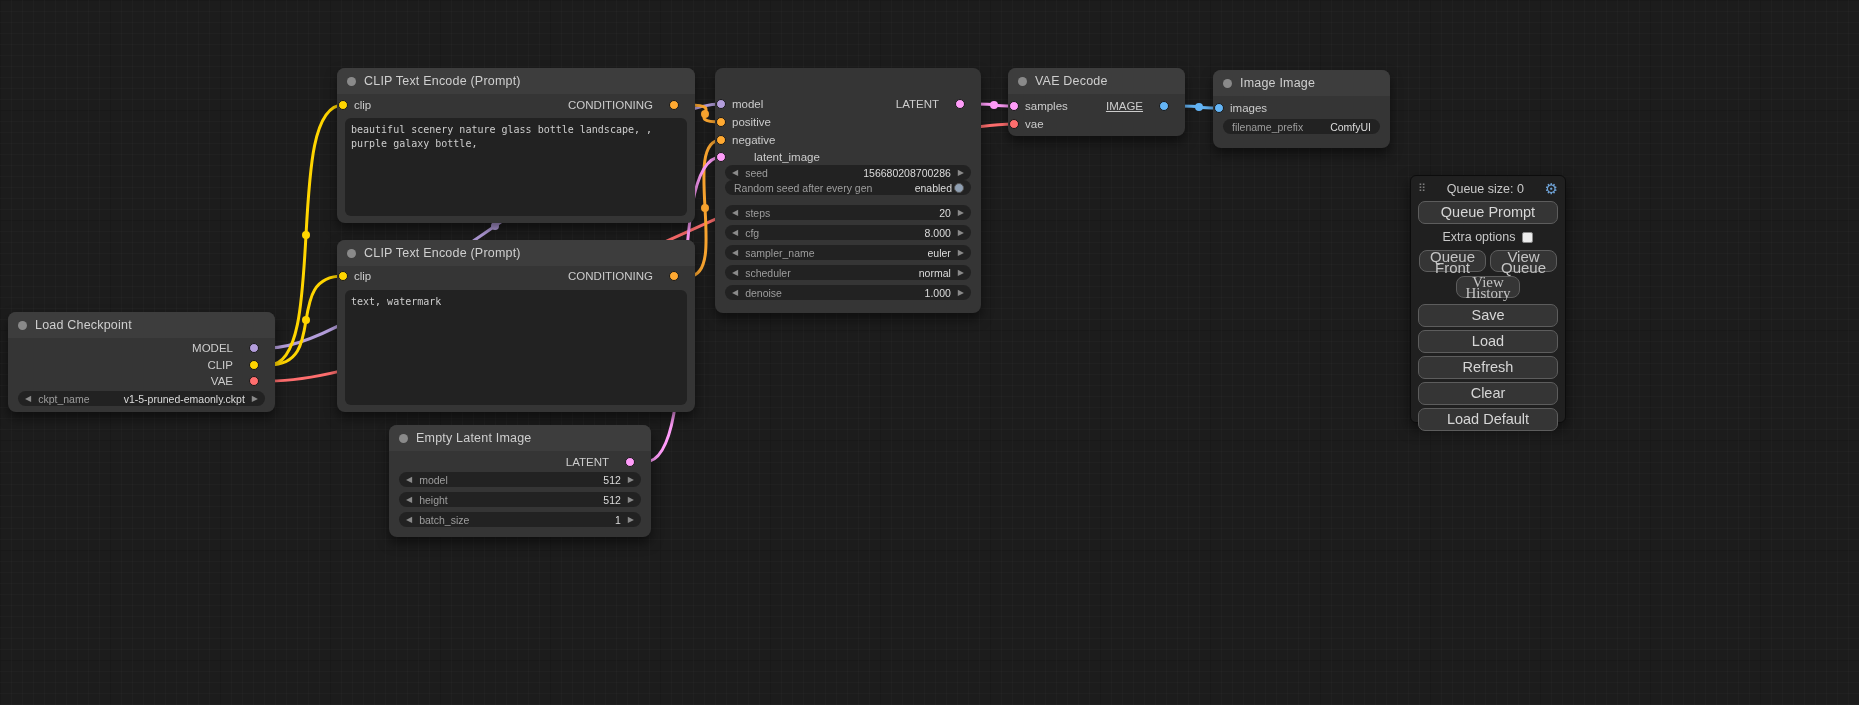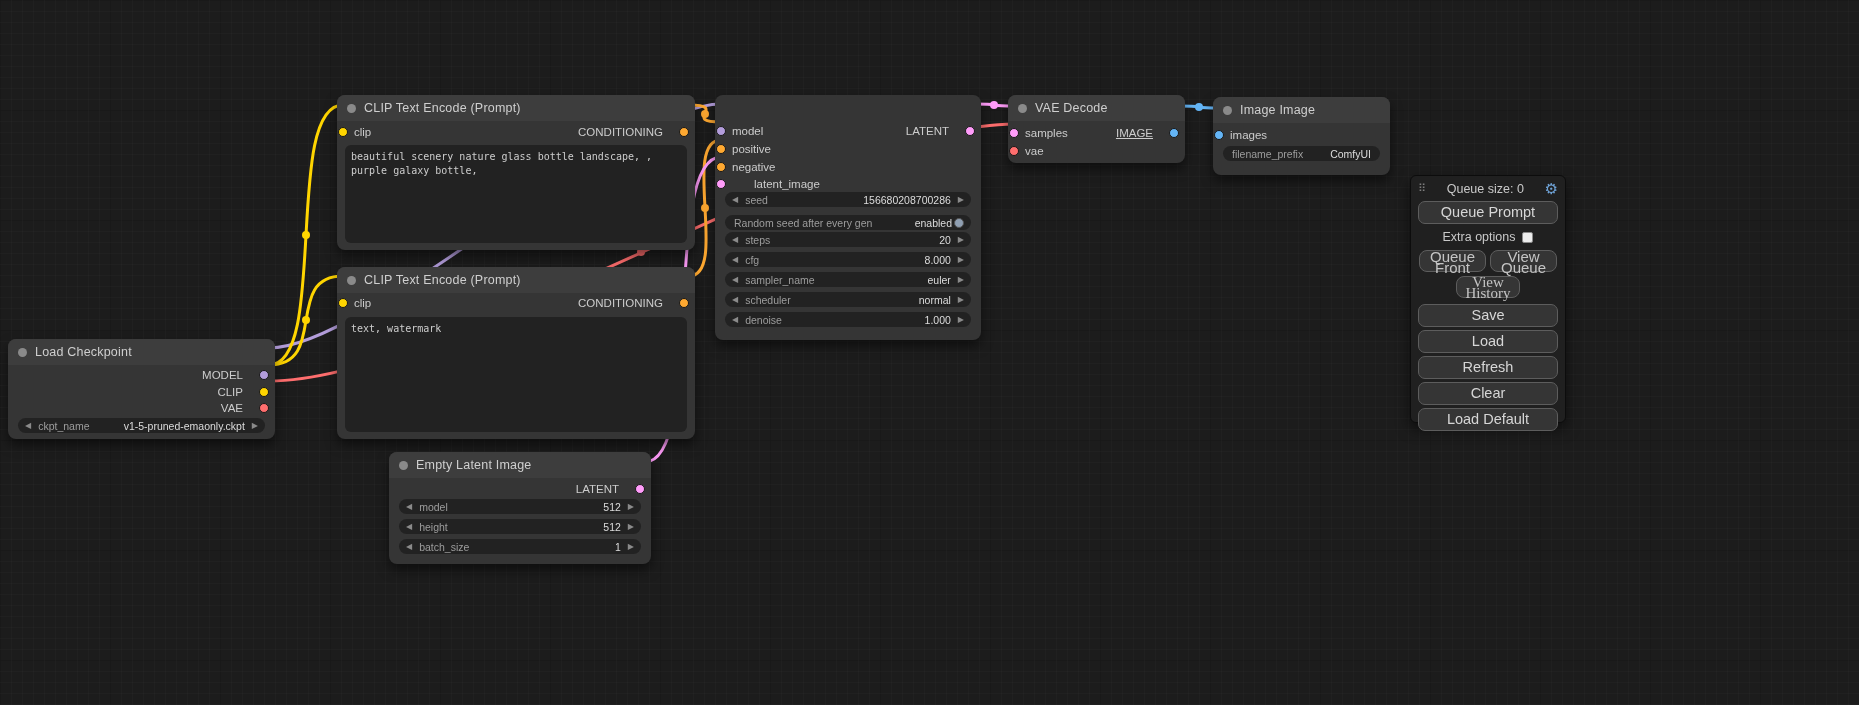--- a/index.html
+++ b/index.html
@@ -15,32 +15,31 @@
       linear-gradient(90deg, rgba(0,0,0,0.30) 1px, transparent 1px);
     background-size: 11px 11px, 11px 11px, 110px 110px, 110px 110px;
     color:#ccc;
   }
   #links { position:absolute; left:0; top:0; width:1859px; height:705px; z-index:1; }
 
   .node {
     position:absolute; z-index:2;
     background:#353535; border-radius:8px;
     box-shadow:0 6px 12px rgba(0,0,0,0.5);
-    margin-top:27px;
   }
   .node-title {
     height:26px; display:flex; align-items:center; gap:8px;
     padding:0 10px; background:#3d3d3d; border-radius:8px 8px 0 0;
     font-size:12.5px; color:#cfcfcf; letter-spacing:.2px;
   }
   .collapse-dot { width:9px; height:9px; border-radius:50%; background:#8a8a8a; flex:0 0 auto; }
 
   .slot { position:absolute; height:16px; display:flex; align-items:center; gap:6px; font-size:11.5px; color:#ccc; }
   .slot.in  { left:1px; }
-  .slot.out { right:6px;gap:16px; }
+  .slot.out { right:16px;gap:16px; }
   .slot-dot { width:10px; height:10px; border-radius:50%; border:1px solid #191919; flex:0 0 auto; }
 
   .prompt-text {
     position:absolute; left:8px; right:8px; bottom:7px;
     background:#222; border-radius:6px; padding:5px 6px;
     font-family:"DejaVu Sans Mono", monospace; font-size:10px; line-height:1.35;
     color:#cdcdcd; white-space:pre-wrap; word-break:break-word; overflow:hidden;
   }
 
   .widget {
@@ -212,21 +211,21 @@
   <div class="slot out" style="top:28px;">
     <span class="slot-label">LATENT</span>
     <span class="slot-dot" style="background-color: rgb(255, 156, 249);"></span>
   </div>
   <div class="widget" style="top:97px;">
     <span class="arrow">◀</span>
     <span class="wlabel">seed</span>
     <span class="wvalue">156680208700286</span>
     <span class="arrow">▶</span>
   </div>
-  <div class="widget no-arrows" style="top:120px;">
+  <div class="widget no-arrows" style="top:112px;">
     <span class="wlabel">Random seed after every gen</span>
     <span class="wvalue">enabled</span>
     <span class="toggle-dot" style="background-color: rgb(143, 159, 178);"></span>
   </div>
   <div class="widget" style="top:137px;">
     <span class="arrow">◀</span>
     <span class="wlabel">steps</span>
     <span class="wvalue">20</span>
     <span class="arrow">▶</span>
   </div>

